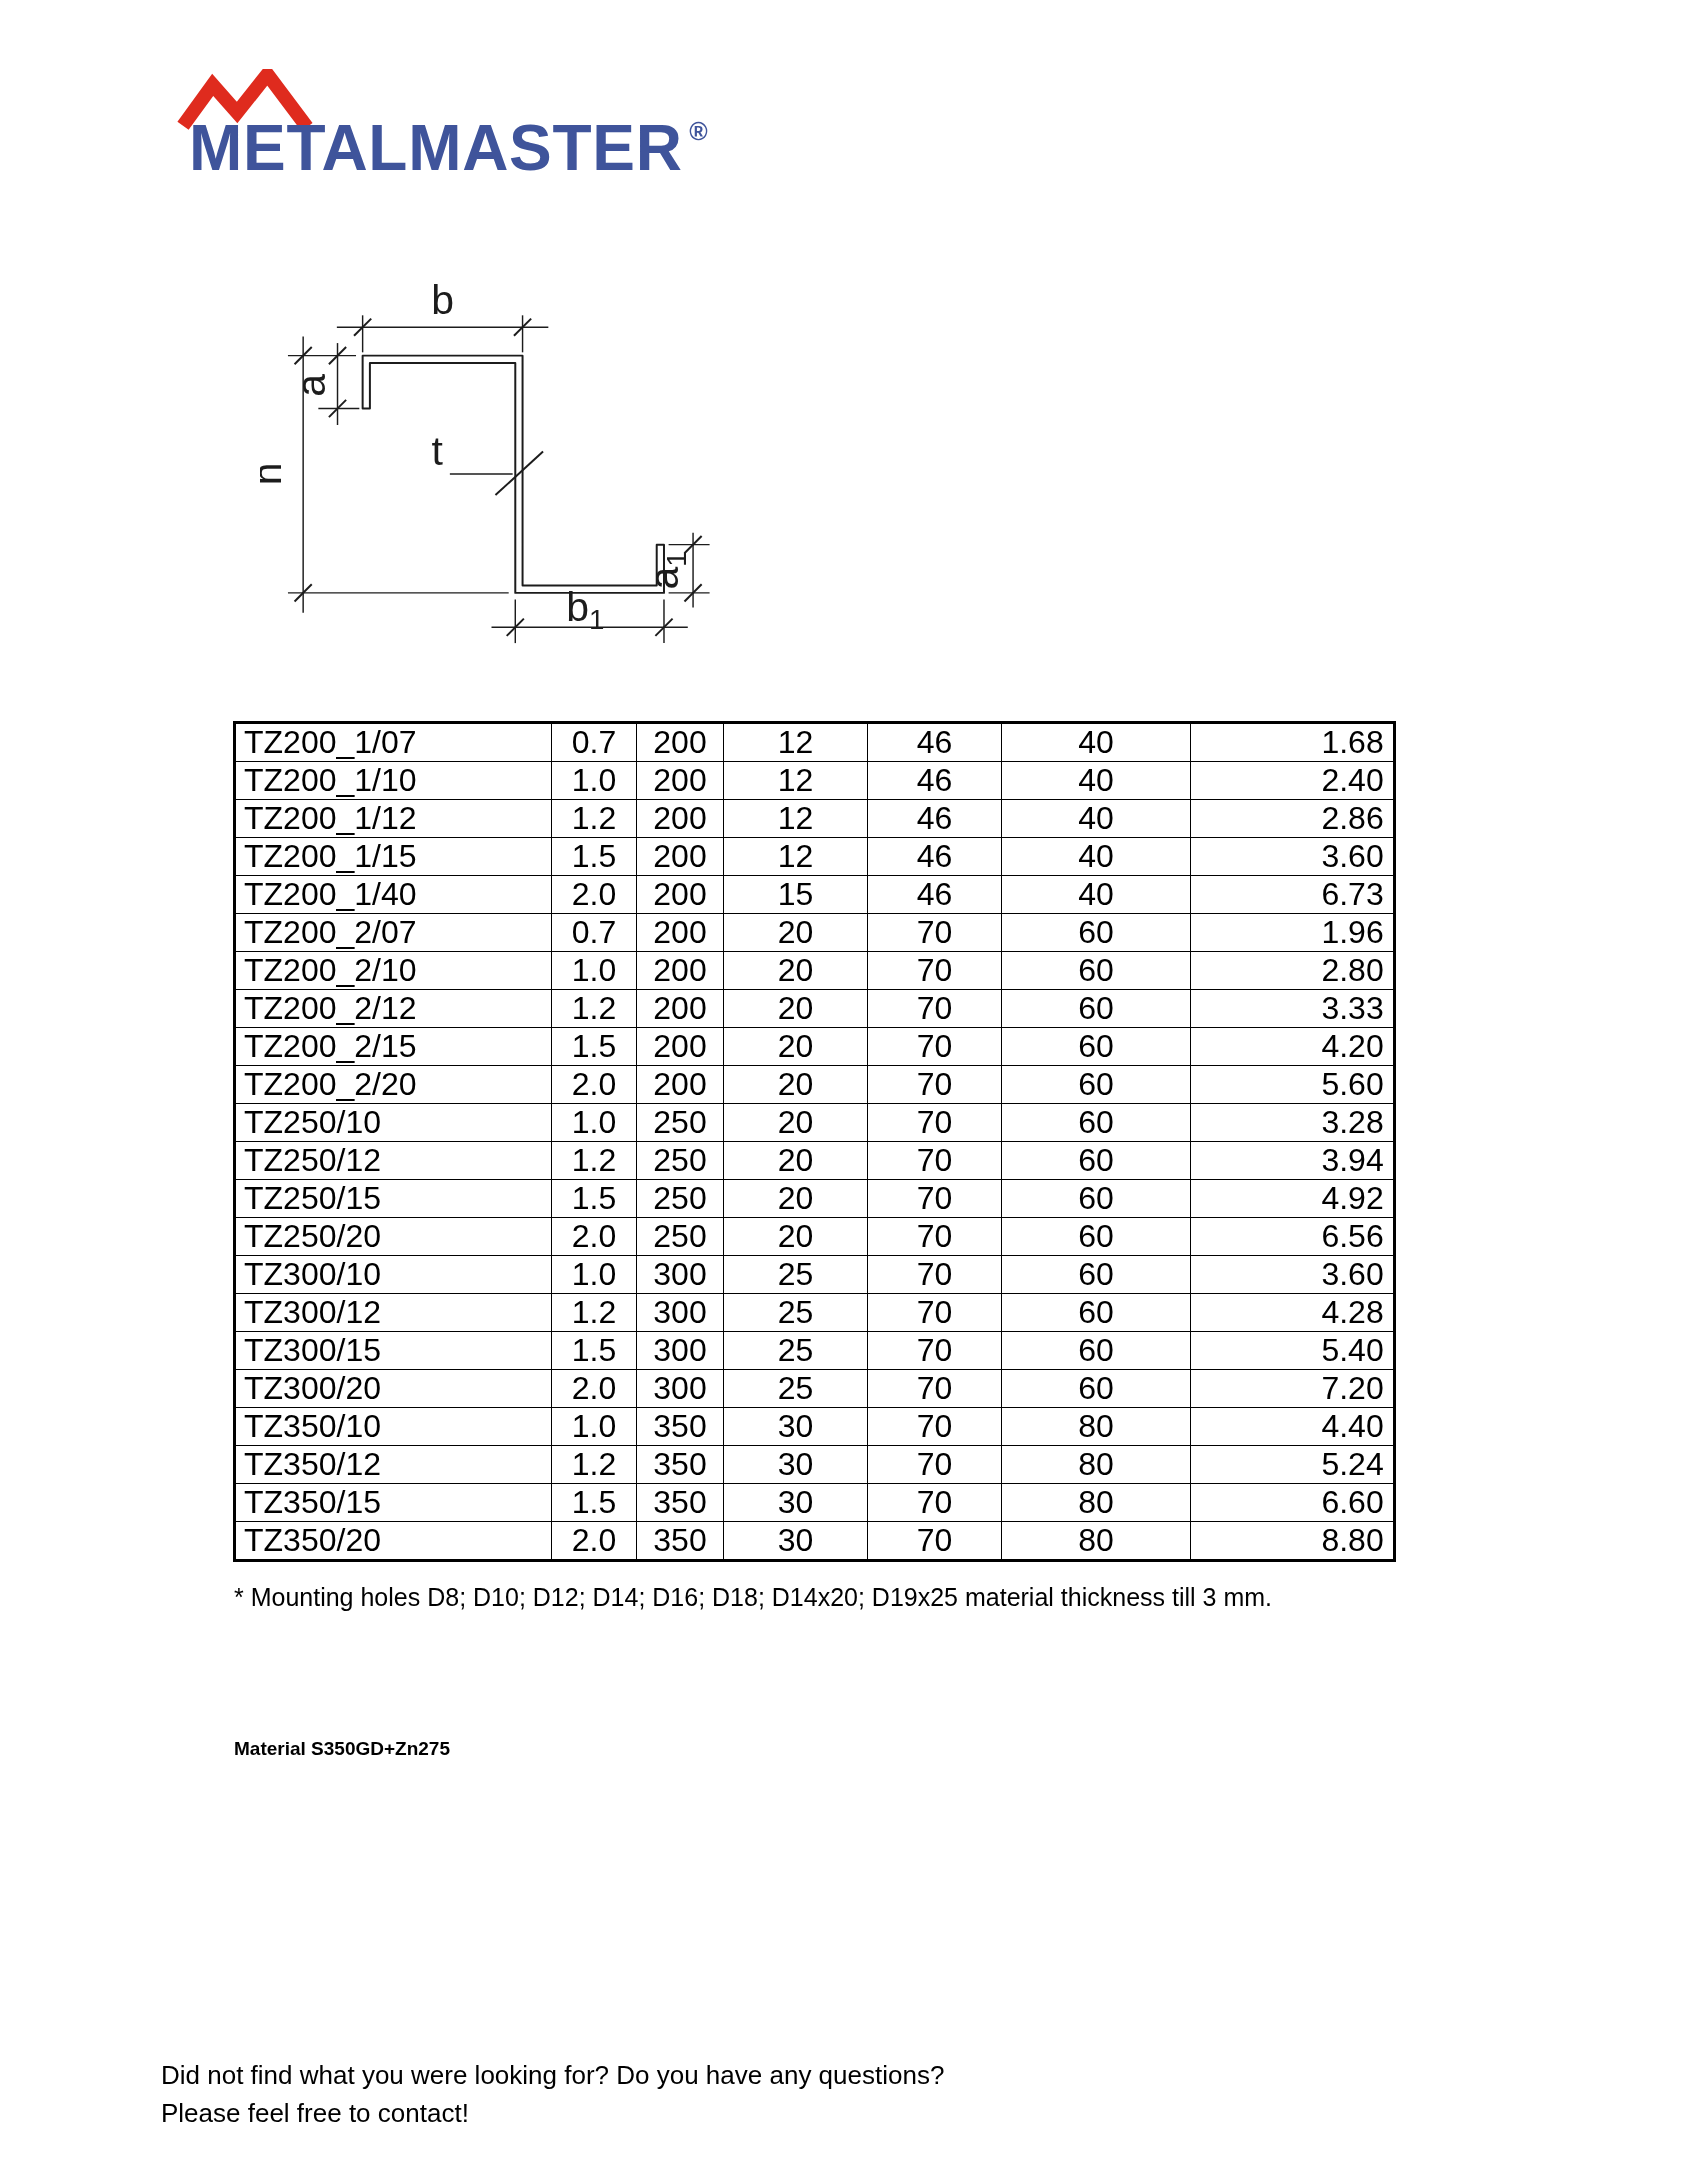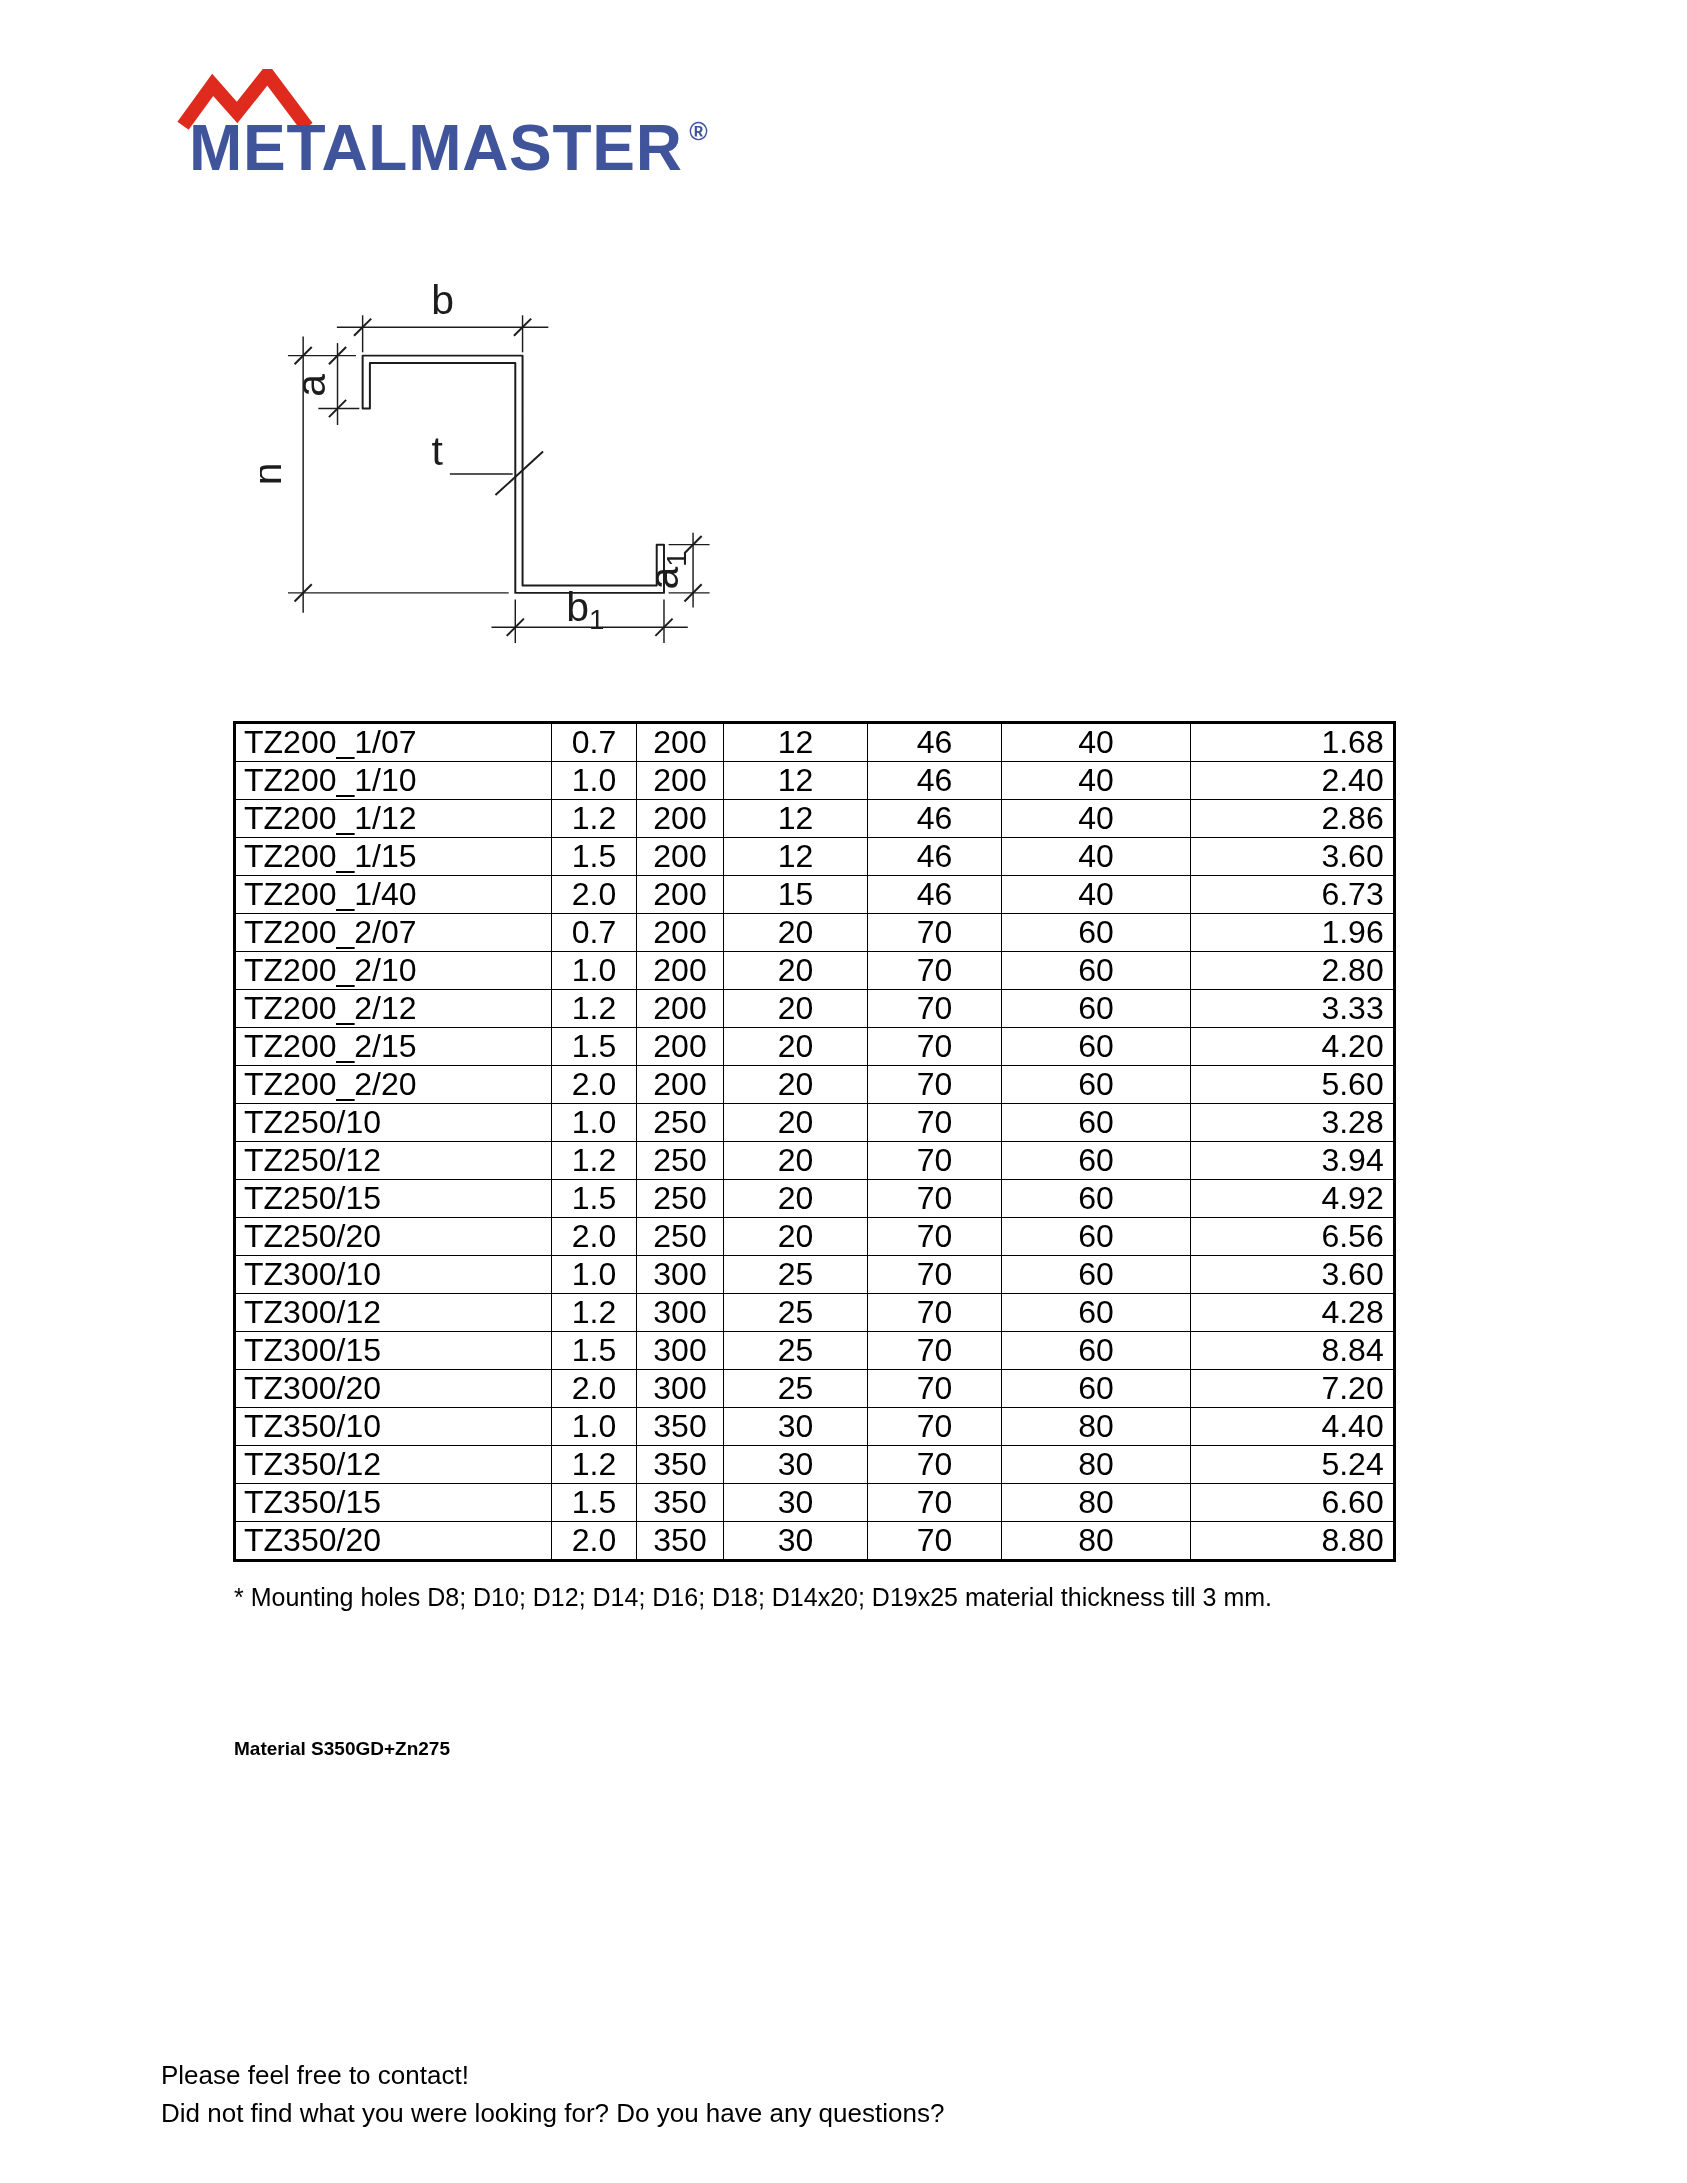--- a/index.html
+++ b/index.html
@@ -267,21 +267,21 @@
           <td class="col5">60</td>
           <td class="col6">4.28</td>
         </tr>
         <tr>
           <td class="col0">TZ300/15</td>
           <td class="col1">1.5</td>
           <td class="col2">300</td>
           <td class="col3">25</td>
           <td class="col4">70</td>
           <td class="col5">60</td>
-          <td class="col6">8.84</td>
+          <td class="col6">5.40</td>
         </tr>
         <tr>
           <td class="col0">TZ300/20</td>
           <td class="col1">2.0</td>
           <td class="col2">300</td>
           <td class="col3">25</td>
           <td class="col4">70</td>
           <td class="col5">60</td>
           <td class="col6">7.20</td>
         </tr>
@@ -321,18 +321,18 @@
           <td class="col5">80</td>
           <td class="col6">8.80</td>
         </tr>
       </tbody>
   </table>
 
   <div class="note-mounting">* Mounting holes D8; D10; D12; D14; D16; D18; D14x20; D19x25 material thickness till 3 mm.</div>
   <div class="note-material">Material S350GD+Zn275</div>
 
   <div class="footer">
+    <div>Did not find what you were looking for? Do you have any questions?</div>
     <div>Please feel free to contact!</div>
-    <div>Did not find what you were looking for? Do you have any questions?</div>
   </div>
 
 </div>
 
 
 </body></html>

